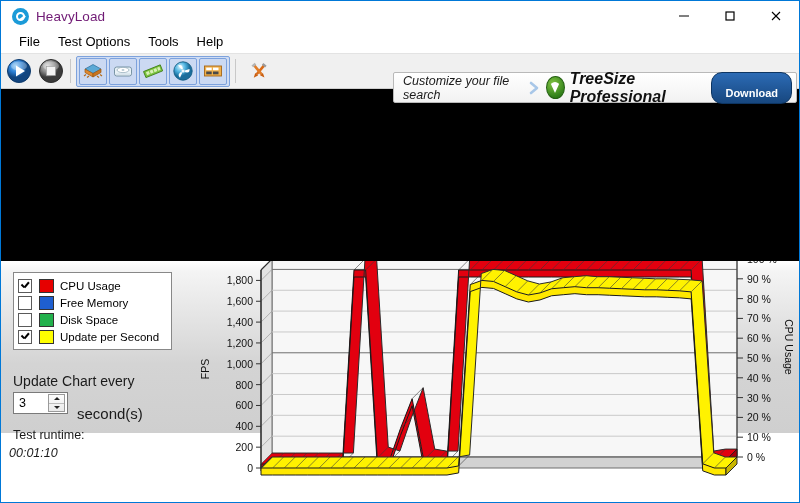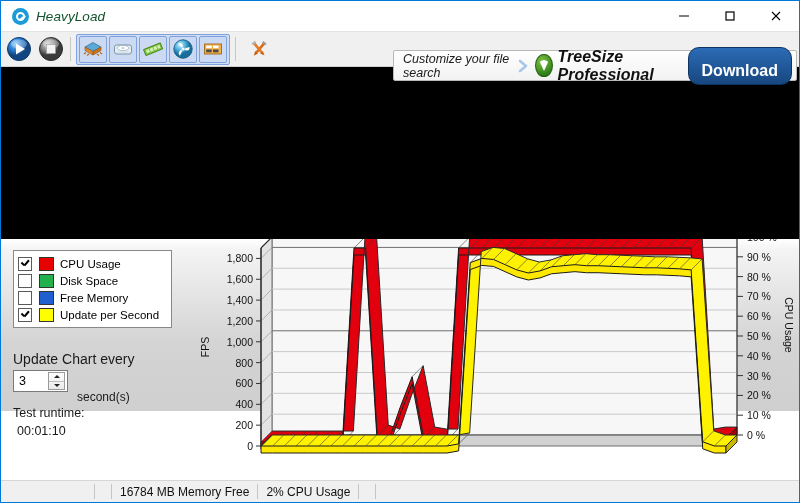--- a/index.html
+++ b/index.html
@@ -30,21 +30,21 @@
     width:9px;height:9px;border-radius:50%;
     border:2px solid #ffffff;box-sizing:border-box;
     position:relative;
   }
   .app-logo .inner::after{
     content:"";position:absolute;left:1px;top:3px;
     width:7px;height:2px;background:#ffffff;
     transform:rotate(-38deg);
   }
   .app-title{
-    font-size:13.5px;color:#14532d;letter-spacing:0.1px;font-style:italic;
+    font-size:13.5px;color:#701a75;letter-spacing:0.1px;
   }
   .wbtns{position:absolute;right:0;top:0;height:30px;display:flex;}
   .wbtn{
     width:46px;height:30px;display:flex;align-items:center;justify-content:center;
     font-size:12px;color:#000;background:transparent;
   }
   .wbtn svg{display:block;}
 
   
   .menubar{
@@ -96,21 +96,21 @@
   }
   .ad-logo .drop{
     width:0;height:0;border-left:5px solid transparent;border-right:5px solid transparent;
     border-top:11px solid #ffffff;border-radius:50%;
   }
   .ad-brand{font-size:16px;font-weight:bold;font-style:italic;color:#111;}
   .ad-dl{
     margin-left:8px;margin-right:4px;
     background:linear-gradient(#2c6bb5,#17477f);
     border:1px solid #0d3562;border-radius:11px;
-    color:#fff;font-size:16px;font-weight:bold;
+    color:#fff;font-size:11px;font-weight:bold;
     padding:14px 13px 4px;
   }
 
   
   .blackarea{
     height:172px;background:#000000;
     border-top:1px solid #cfcfcf;
   }
 
   
@@ -158,23 +158,23 @@
     display:flex;flex-direction:column;justify-content:center;
     border:1px solid #9a9a9a;background:linear-gradient(#fdfdfd,#eaeaea);
     box-sizing:border-box;
   }
   .spinbtns .sb{
     flex:1;display:flex;align-items:center;justify-content:center;
   }
   .spinbtns .sb:first-child{border-bottom:1px solid #bcbcbc;}
   .arrow-up{width:0;height:0;border-left:3px solid transparent;border-right:3px solid transparent;border-bottom:3.5px solid #222;}
   .arrow-dn{width:0;height:0;border-left:3px solid transparent;border-right:3px solid transparent;border-top:3.5px solid #222;}
-  .secs{position:absolute;left:76px;top:151px;font-size:12px;color:#1a1a1a;}
+  .secs{position:absolute;left:76px;top:144px;font-size:15px;color:#1a1a1a;}
   .rt-label{position:absolute;left:12px;top:167px;font-size:12.5px;color:#1a1a1a;}
-  .rt-value{position:absolute;left:16px;top:185px;font-size:12.5px;color:#1a1a1a;}
+  .rt-value{position:absolute;left:8px;top:185px;font-size:12.5px;color:#1a1a1a;font-style:italic;}
 
   
   .chartholder{position:absolute;left:186px;top:0;width:614px;height:240px;}
 
   
   .statusbar{
     position:absolute;left:0;bottom:0;width:798px;height:22px;
     background:#f0f0f0;border-top:1px solid #d6d6d6;
     display:flex;align-items:center;box-sizing:border-box;
   }
@@ -205,20 +205,26 @@
       </div>
       <div class="wbtn">
         <svg width="12" height="12" viewBox="0 0 12 12">
             <line x1="2" y1="2" x2="10" y2="10" stroke="#000" stroke-width="1.1"></line>
             <line x1="10" y1="2" x2="2" y2="10" stroke="#000" stroke-width="1.1"></line>
           </svg>
       </div>
     </div>
   </div>
 
+  <div class="menubar">
+    <div class="menuitem">File</div>
+    <div class="menuitem">Test Options</div>
+    <div class="menuitem">Tools</div>
+    <div class="menuitem">Help</div>
+  </div>
 
   <div class="toolbar">
 
     <div class="tbtn">
       <svg width="26" height="26" viewBox="0 0 26 26">
         <defs>
             <radialGradient id="gblue" cx="35%" cy="28%">
           <stop offset="0%" stop-color="#8ec9f5"></stop>
               <stop offset="55%" stop-color="#2b7fd4"></stop>
               <stop offset="100%" stop-color="#12457f"></stop>
@@ -355,27 +361,27 @@
       <div class="legendbox">
         <div class="legrow">
           <div class="cbx">
               <div class="tick"></div>
             </div>
           <div class="swatch" style="background:#e60000"></div>
           <div class="legtext">CPU Usage</div>
         </div>
         <div class="legrow">
           <div class="cbx"></div>
-          <div class="swatch" style="background:#22b14c"></div>
-          <div class="legtext">Disk Space</div>
+          <div class="swatch" style="background:#1f5fd0"></div>
+          <div class="legtext">Free Memory</div>
         </div>
         <div class="legrow">
           <div class="cbx"></div>
-          <div class="swatch" style="background:#1f5fd0"></div>
-          <div class="legtext">Free Memory</div>
+          <div class="swatch" style="background:#22b14c"></div>
+          <div class="legtext">Disk Space</div>
         </div>
         <div class="legrow">
           <div class="cbx">
               <div class="tick"></div>
             </div>
           <div class="swatch" style="background:#ffff00"></div>
           <div class="legtext">Update per Second</div>
         </div>
       </div>
 
@@ -564,23 +570,14 @@
           </g>
           <line x1="74" y1="9" x2="74" y2="207" stroke="#2f2f2f" stroke-width="1.4"></line>
           <line x1="74" y1="9" x2="85" y2="-2" stroke="#2f2f2f" stroke-width="1.2"></line>
           <line x1="74" y1="207" x2="85" y2="196" stroke="#2f2f2f" stroke-width="1.2"></line>
           <line x1="85" y1="-2" x2="550" y2="-2" stroke="#6f6f6f" stroke-width="1"></line>
         </svg>
     </div>
 
   </div>
 
-  <div class="statusbar">
-    <div class="st-sep st-first"></div>
-    <div class="st-sep"></div>
-    <div class="st-txt">16784 MB Memory Free</div>
-    <div class="st-sep"></div>
-    <div class="st-txt">2% CPU Usage</div>
-    <div class="st-sep"></div>
-    <div class="st-sep"></div>
-  </div>
 
 </div>
 
 </body></html>

